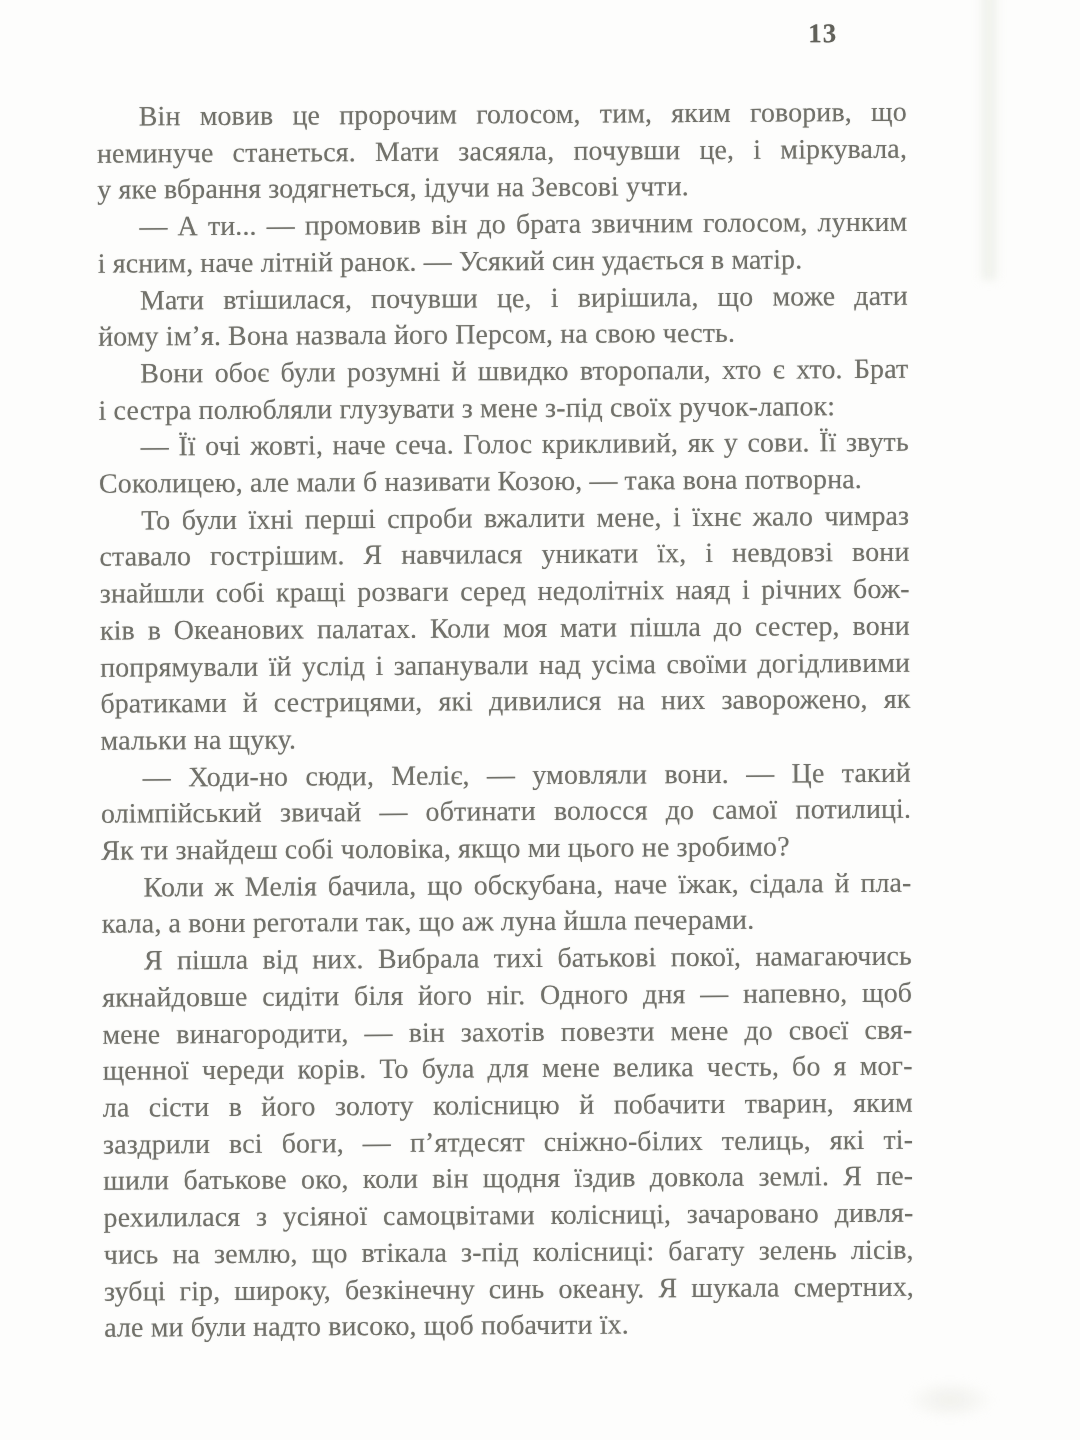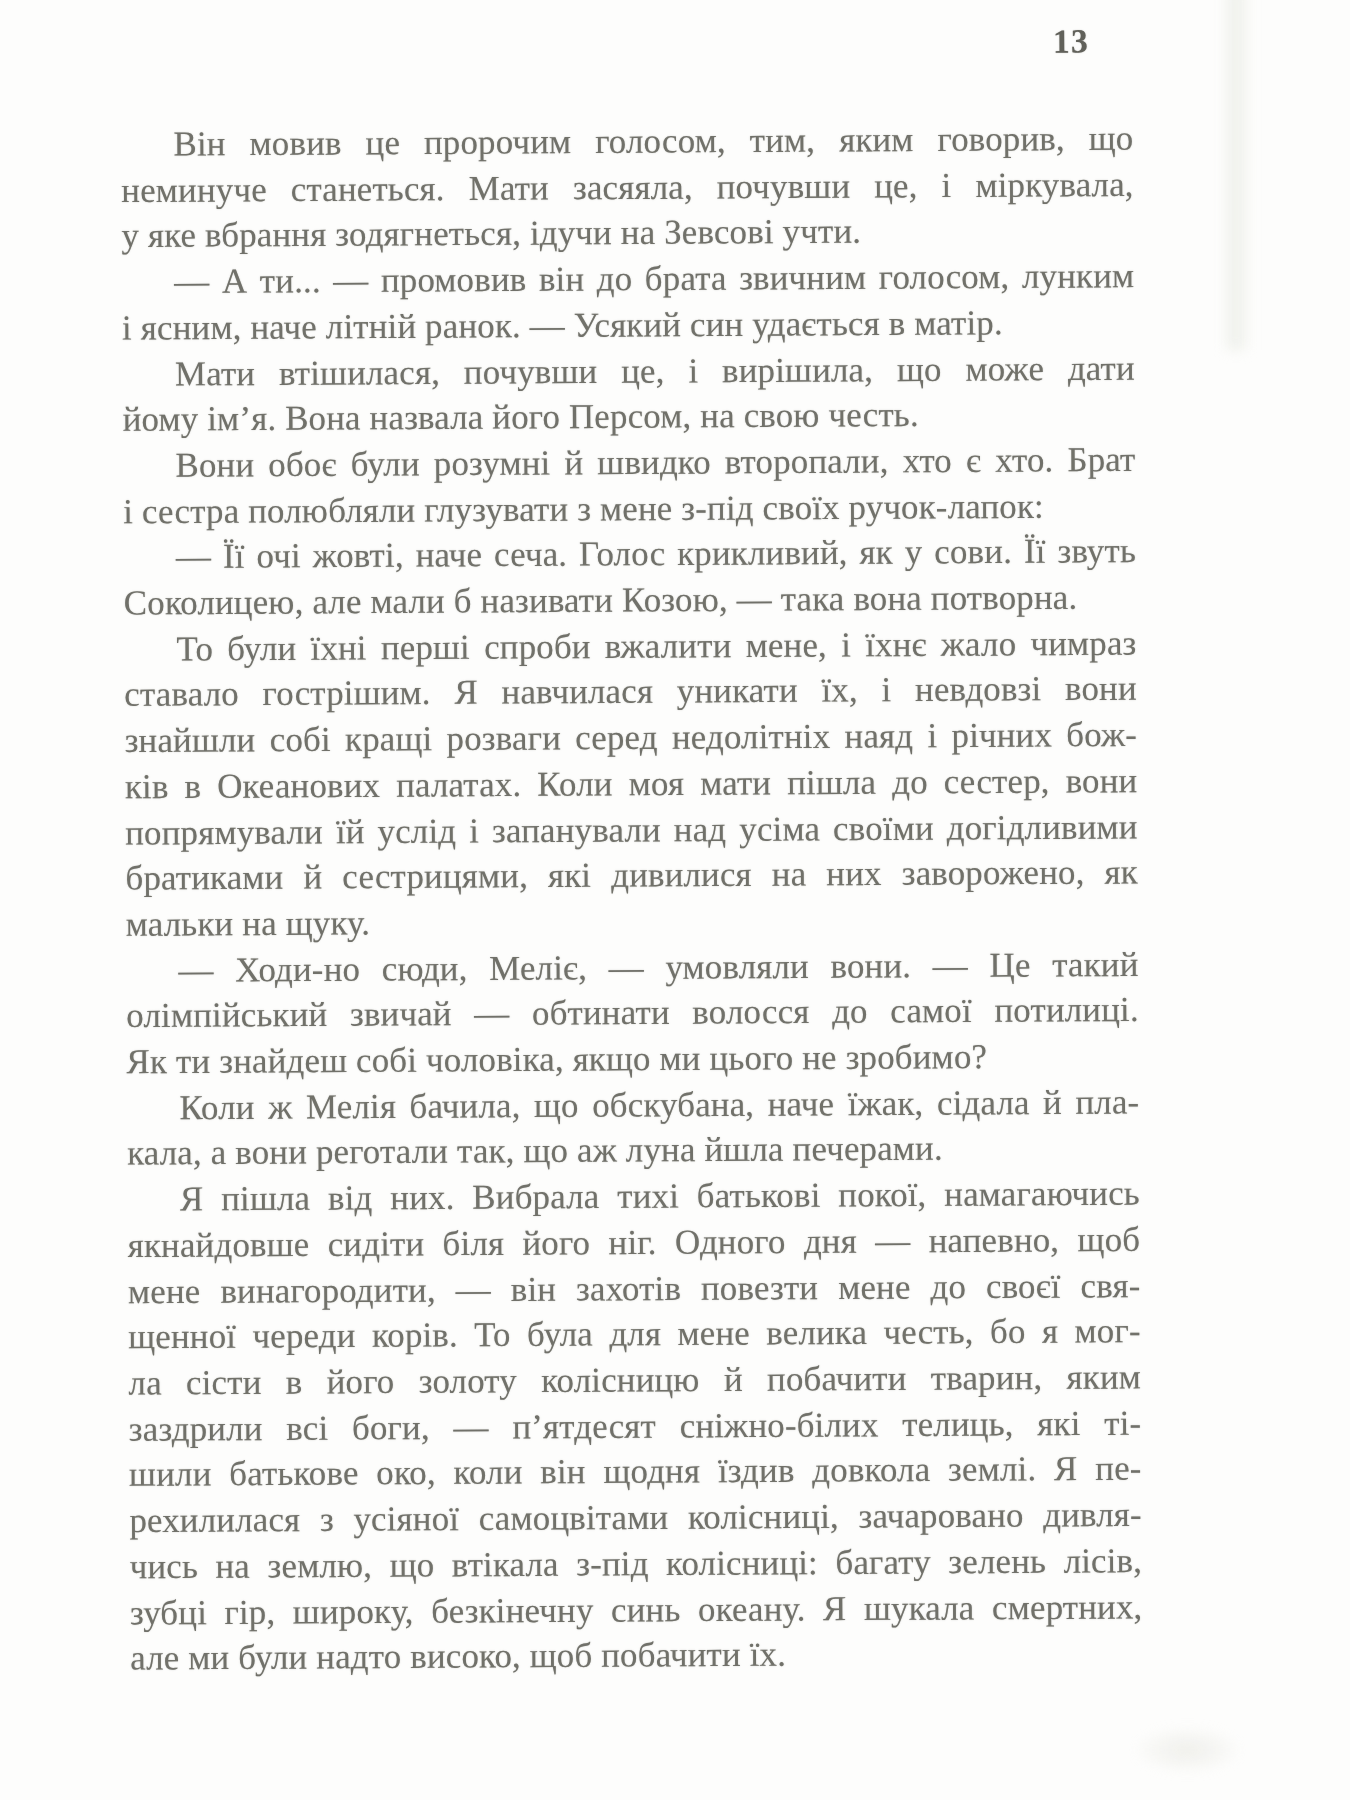--- a/index.html
+++ b/index.html
@@ -18,21 +18,21 @@
   }
   
   .print-layer {
     position: absolute;
     inset: 0;
     transform: rotate(-0.35deg);
     transform-origin: 50% 45%;
   }
   .folio {
     position: absolute;
-    left: 846px;
+    left: 812px;
     top: 20px;
     width: 60px;
     font-size: 27px;
     font-weight: bold;
     letter-spacing: 1px;
     color: #61615a;
     text-shadow: 0 0 1px rgba(97, 97, 90, 0.45);
   }
   .text-block {
     position: absolute;

